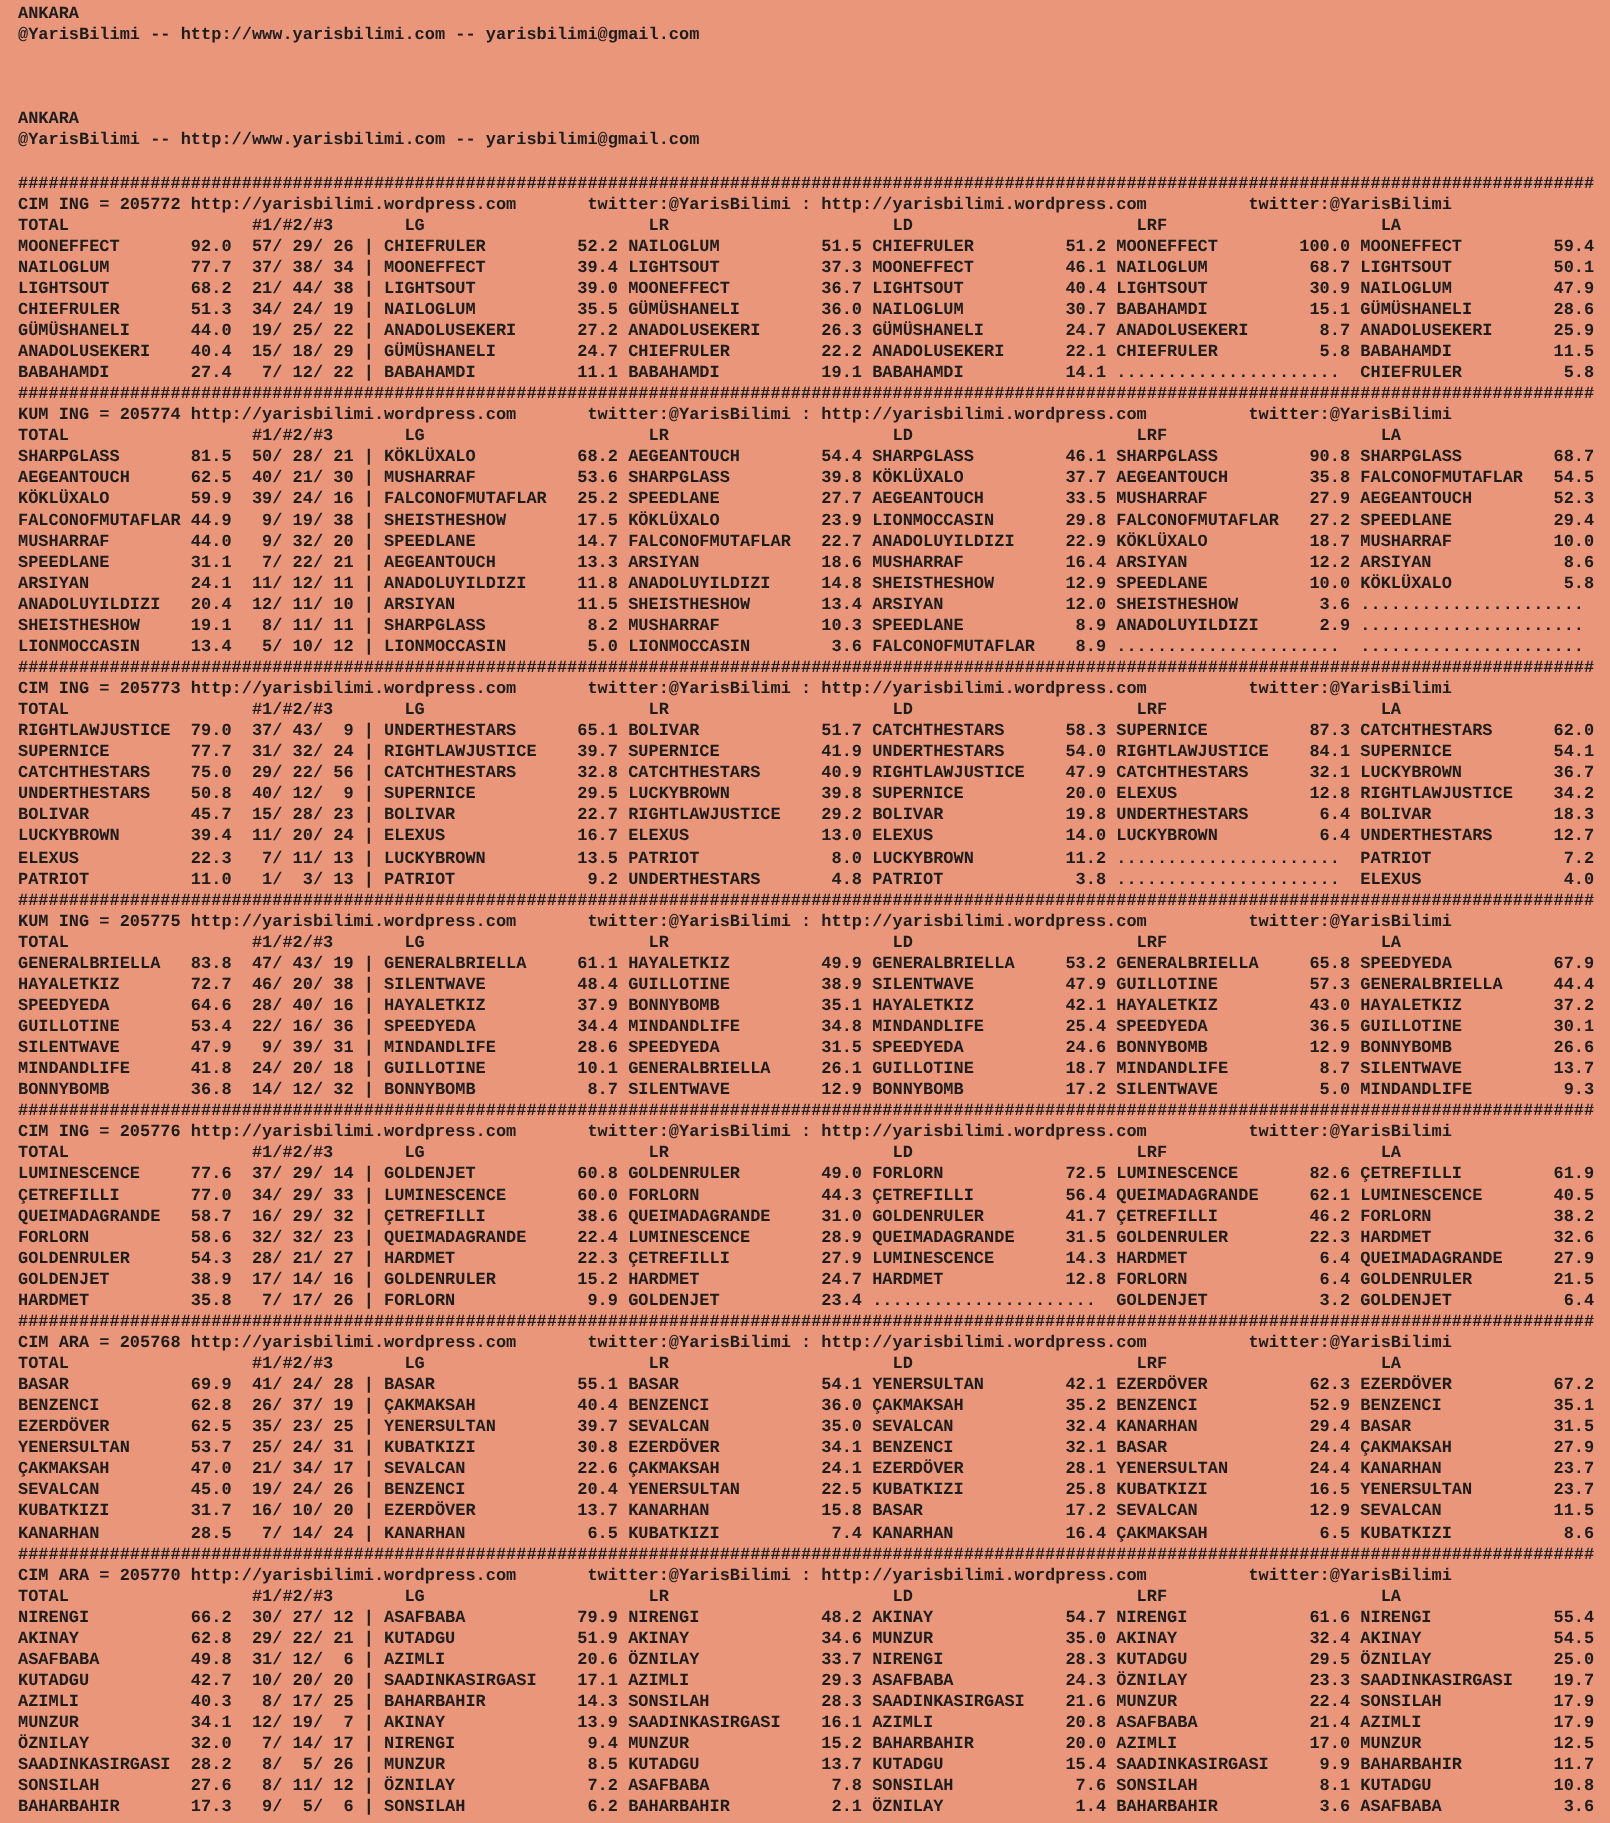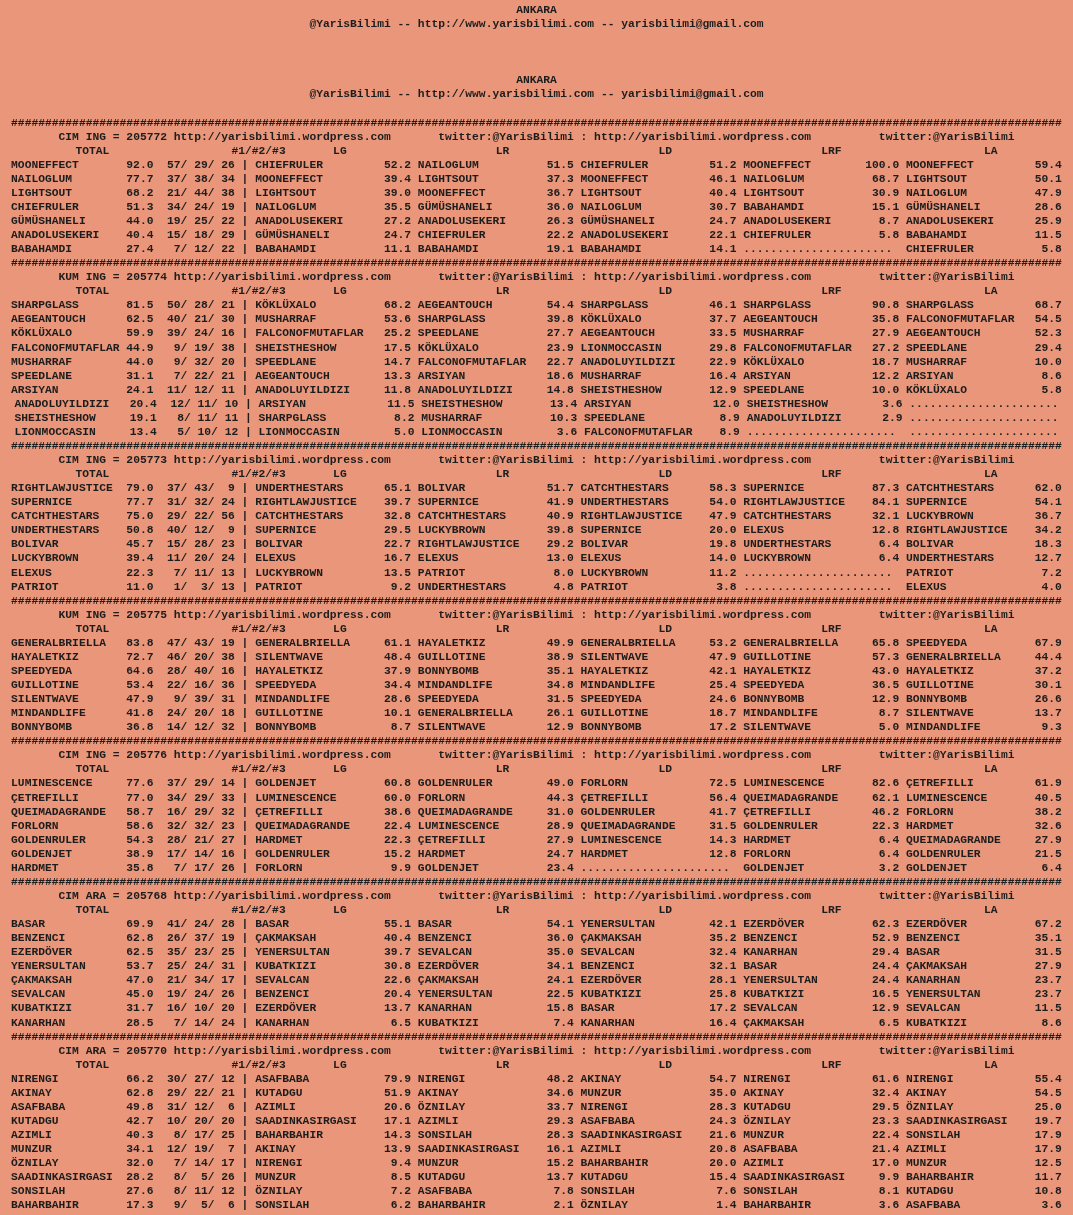--- a/index.html
+++ b/index.html
@@ -6,29 +6,28 @@
   body{
     width:1073px;height:1215px;
     background:#E9967A;
     overflow:hidden;
   }
   .screen{
     position:relative;width:1073px;height:1215px;
     background:#E9967A;
   }
   pre.txt{
-    margin:0;padding:3px 0 0 0;
+    margin:0;padding:3px 0 0 12px;
     font-family:"Liberation Mono","DejaVu Sans Mono",monospace;
     font-weight:700;
     font-size:11.3px;
     line-height:14.06px;
     letter-spacing:0;
     color:#1d1d1d;
     white-space:pre;
-    text-align:center;
   }
 </style>
 </head>
 <body>
 
 <div class="screen">
   <pre class="txt" id="out">ANKARA
 @YarisBilimi -- http://www.yarisbilimi.com -- yarisbilimi@gmail.com
 
 

